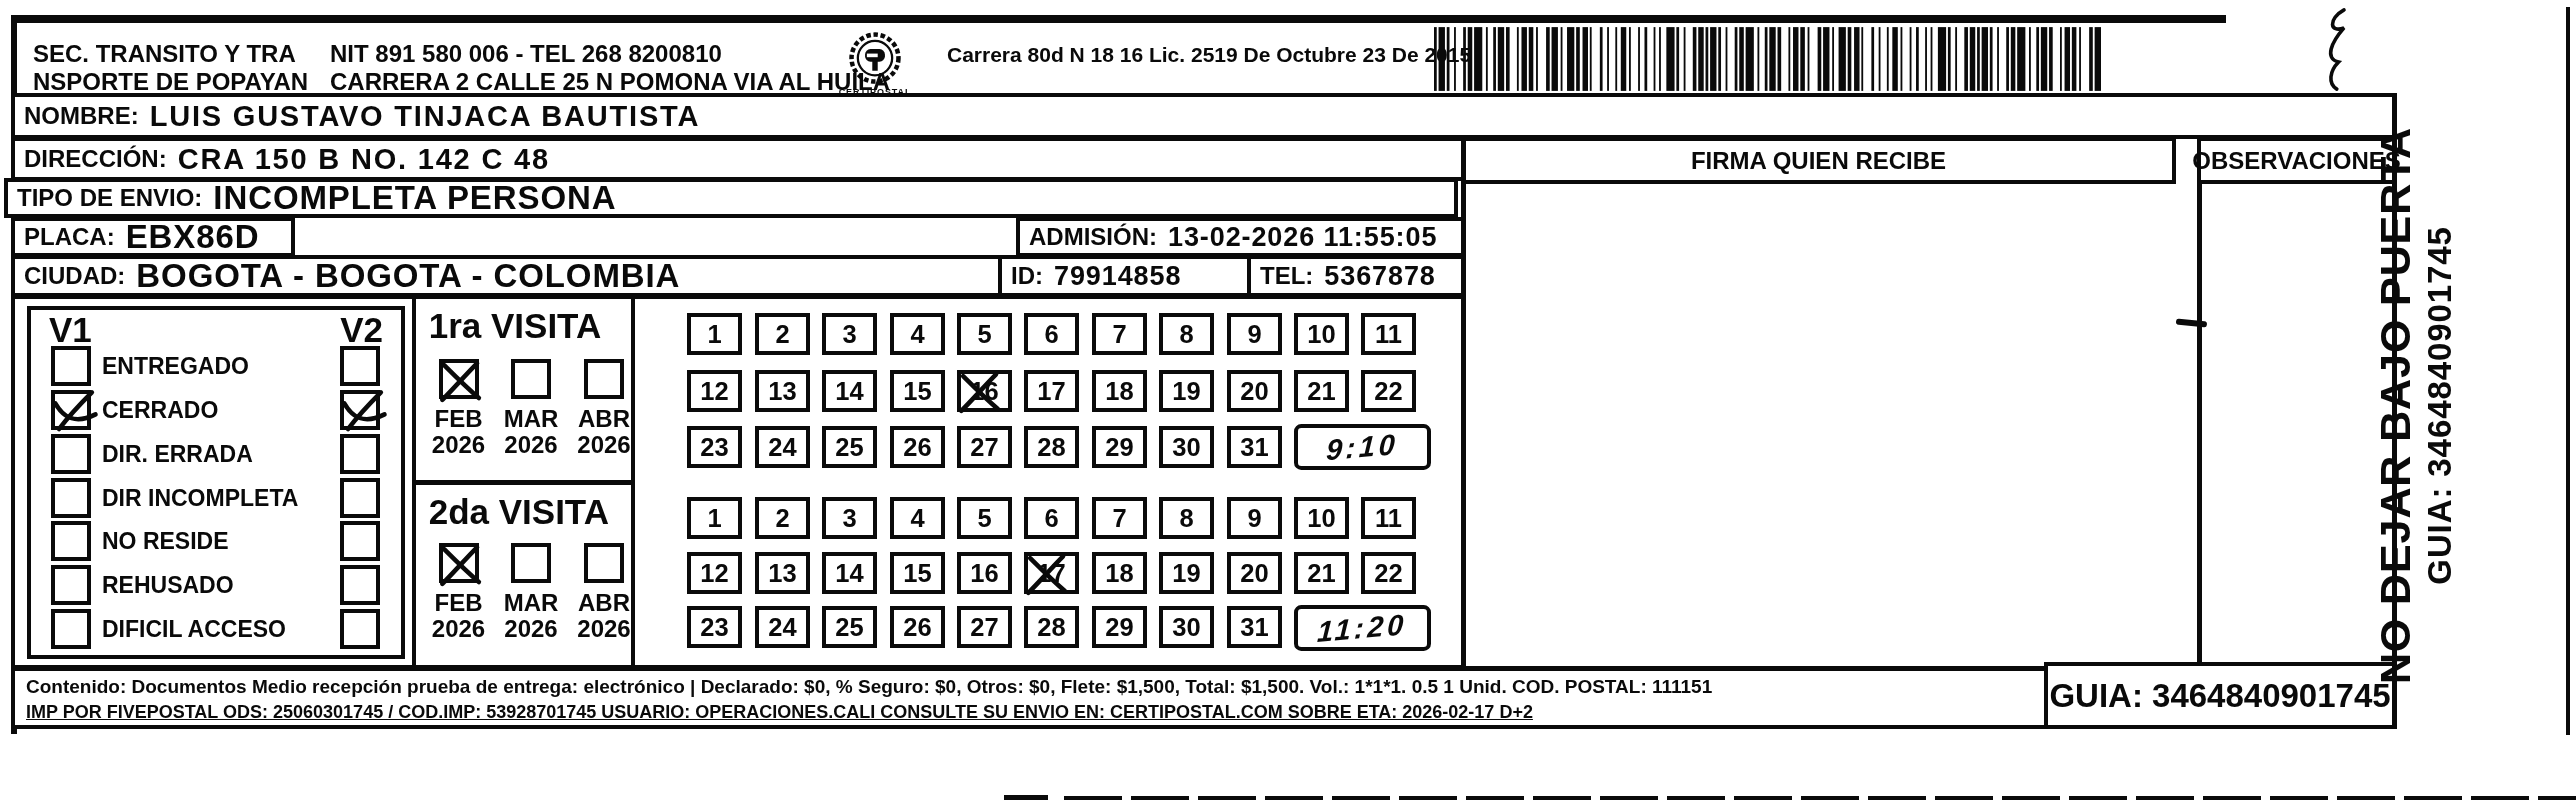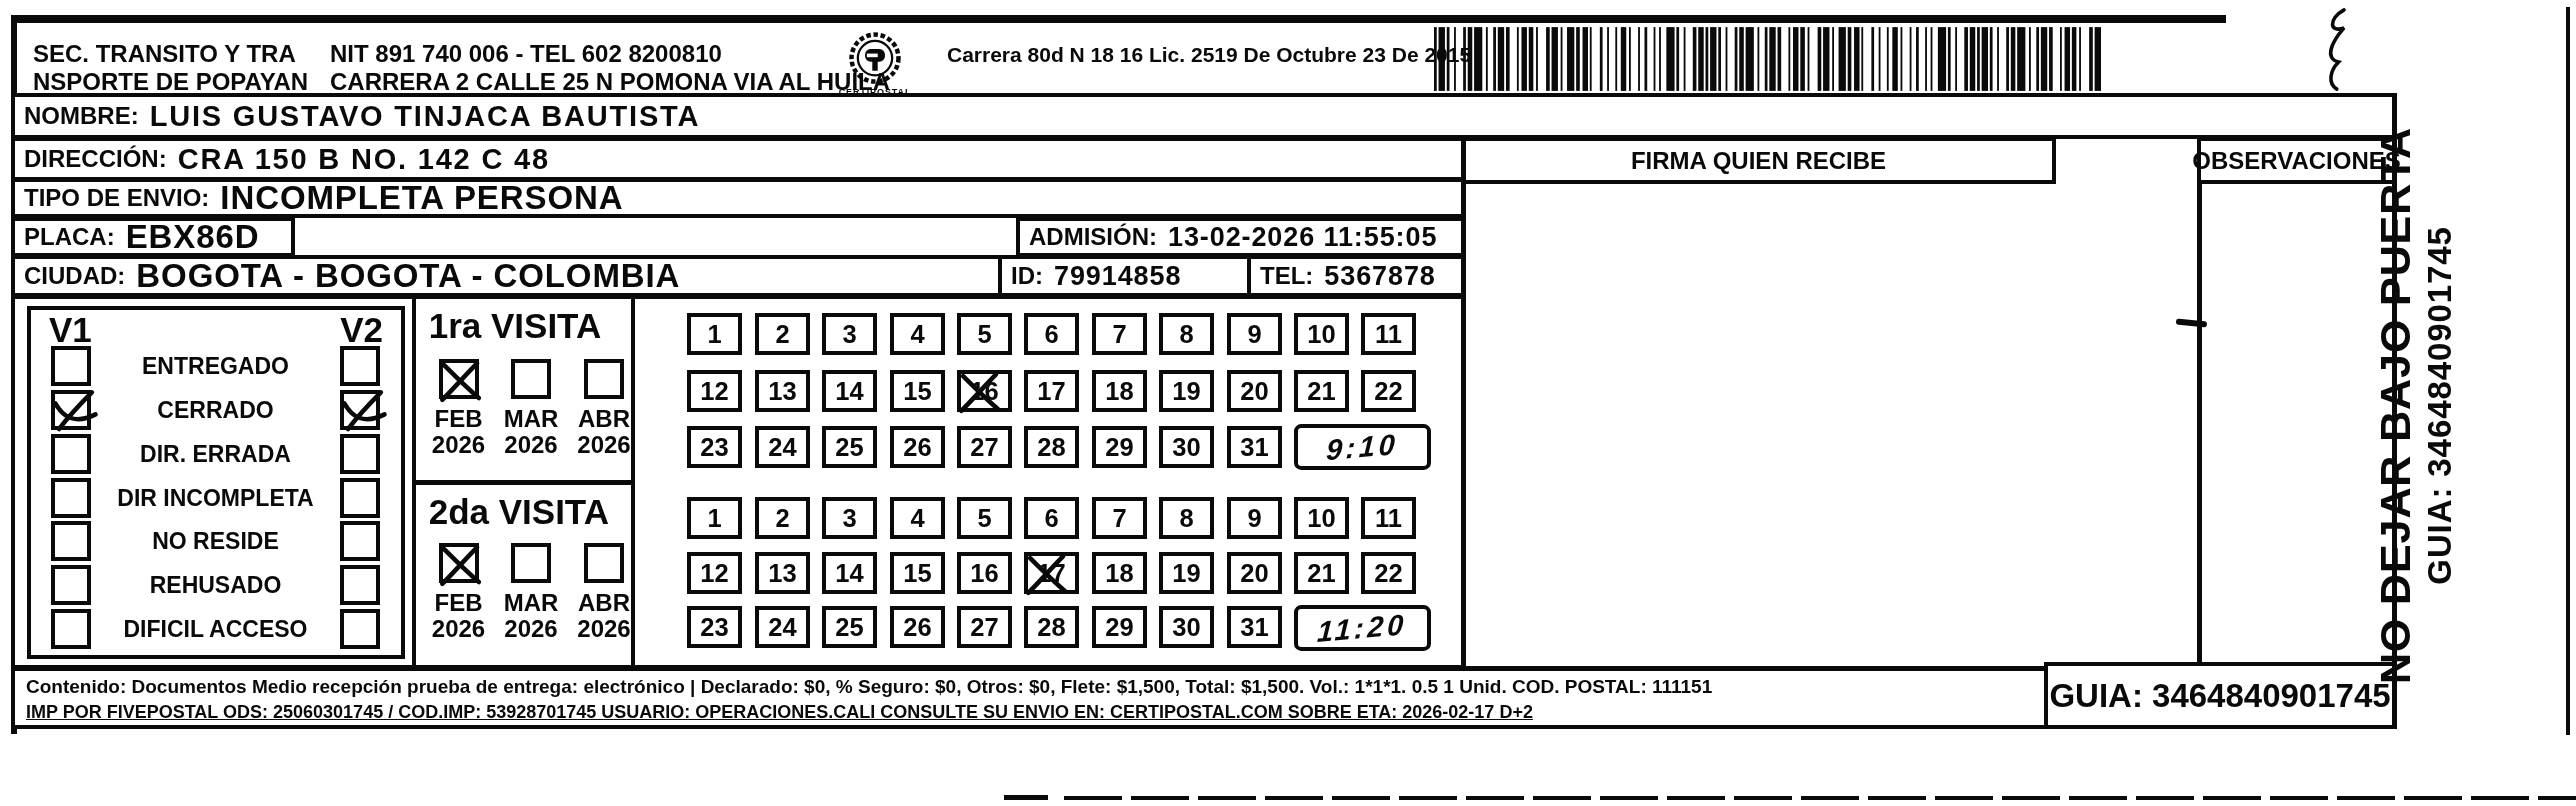--- a/index.html
+++ b/index.html
@@ -14,21 +14,21 @@
   .lbl{font-weight:700;font-size:24px;}
   .val{font-weight:700;font-size:29px;letter-spacing:1.8px;}
   .val-sm{font-weight:700;font-size:27px;letter-spacing:0.9px;}
   .val-md{font-weight:700;font-size:33px;letter-spacing:0.9px;}
   .hdr-block{position:absolute;font-weight:700;line-height:28px;font-size:24px;white-space:nowrap;}
   .carrier1{font-size:25.5px;font-weight:700;}
   .carrier2{font-size:21px;font-weight:700;margin-top:7.3px;}
   .cb{position:absolute;box-sizing:border-box;width:40px;height:40px;border:4.6px solid #0a0a0a;background:#fff;}
   .cb-rel{position:relative;box-sizing:border-box;width:40px;height:40px;border:4.6px solid #0a0a0a;background:#fff;margin:0 auto;}
   .mark-svg{position:absolute;left:-7.3px;top:-7.3px;width:53px;height:53px;pointer-events:none;}
-  .st-label{position:absolute;left:71px;right:71px;text-align:center;font-size:23px;font-weight:700;}
+  .st-label{position:absolute;left:71px;right:71px;text-align:left;font-size:23px;font-weight:700;}
   .visit-title{position:absolute;left:12.7px;top:7.3px;font-size:35px;font-weight:700;white-space:nowrap;}
   .mcol{position:absolute;width:74px;text-align:center;font-weight:700;font-size:24px;line-height:25.5px;}
   .day{position:absolute;box-sizing:border-box;width:55px;height:42px;border:4.6px solid #0a0a0a;background:#fff;
        display:flex;align-items:center;justify-content:center;font-size:25.5px;font-weight:700;}
   .timebox{position:absolute;box-sizing:border-box;width:137px;height:46px;border:4.6px solid #0a0a0a;border-radius:7.3px;
        background:#fff;display:flex;align-items:center;justify-content:center;}
   .handwriting{font-style:italic;font-weight:700;font-size:29px;letter-spacing:3.6px;
        transform:rotate(-5deg) skewX(-8deg);}
   .colhdr{position:absolute;box-sizing:border-box;border:4.6px solid #0a0a0a;display:flex;align-items:center;justify-content:center;
        font-size:24px;font-weight:700;background:#fff;}
@@ -50,21 +50,21 @@
 <div class="canvas">
 
   <div class="hline" style="left:11px;top:14.6px;width:2215px;height:8.2px;"></div>
   <div class="vline" style="left:11px;top:14.6px;width:6.4px;height:719px;"></div>
 
   <div class="hdr-block" style="left:33px;top:40px;">
     <div>SEC. TRANSITO Y TRA</div>
     <div>NSPORTE DE POPAYAN</div>
   </div>
   <div class="hdr-block" style="left:330px;top:40px;">
-    <div>NIT 891 740 006 - TEL 602 8200810</div>
+    <div>NIT 891 580 006 - TEL 268 8200810</div>
     <div>CARRERA 2 CALLE 25 N POMONA VIA AL HUILA</div>
   </div>
 
   <div class="abs" style="left:836px;top:31px;width:78px;">
     <svg width="78" height="56" viewBox="0 0 86 62" style="display:block;margin:0 auto;">
       <circle cx="43" cy="30" r="26" fill="none" stroke="#0a0a0a" stroke-width="5" stroke-dasharray="5 3"></circle>
       <circle cx="43" cy="30" r="19" fill="none" stroke="#0a0a0a" stroke-width="2.5"></circle>
       <rect x="32" y="20" width="22" height="14" rx="6" fill="#0a0a0a"></rect>
       <rect x="34" y="25" width="12" height="4" fill="#fff"></rect>
       <rect x="40" y="30" width="6" height="14" fill="#0a0a0a"></rect>
@@ -169,21 +169,21 @@
     </svg>
 
   <div class="box row" style="left:11px;top:93px;width:2386px;height:46px;">
     <span class="lbl">NOMBRE:</span>
     <span class="val">LUIS GUSTAVO TINJACA BAUTISTA</span>
   </div>
   <div class="box row" style="left:11px;top:137px;width:1454px;height:44px;">
     <span class="lbl">DIRECCIÓN:</span>
     <span class="val">CRA 150 B NO. 142 C 48</span>
   </div>
-  <div class="box row" style="left:11px;top:178px;width:1454px;height:40px;">
+  <div class="box row" style="left:4px;top:178px;width:1454px;height:40px;">
     <span class="lbl">TIPO DE ENVIO:</span>
     <span class="val-md">INCOMPLETA PERSONA</span>
   </div>
   <div class="box row" style="left:11px;top:217px;width:284px;height:40px;">
     <span class="lbl">PLACA:</span>
     <span class="val-md">EBX86D</span>
   </div>
   <div class="box row" style="left:1016px;top:217px;width:449px;height:40px;">
     <span class="lbl">ADMISIÓN:</span>
     <span class="val-sm">13-02-2026 11:55:05</span>
@@ -502,21 +502,21 @@
         <span>30</span>
       </div>
       <div class="day" style="left: 1227px; top: 606px;">
         <span>31</span>
       </div>
       <div class="timebox" style="left: 1294px; top: 605px;">
         <span class="handwriting">11:20</span>
       </div>
     </div>
 
-  <div class="colhdr" style="left:1461px;top:137px;width:595px;height:47px;">
+  <div class="colhdr" style="left:1461px;top:137px;width:715px;height:47px;">
     <span>FIRMA QUIEN RECIBE</span>
   </div>
   <div class="colhdr" style="left:2197px;top:137px;width:199px;height:47px;">
     <span>OBSERVACIONES</span>
   </div>
   <div class="vline" style="left:1461px;top:137px;width:4.6px;height:533px;"></div>
   <div class="vline" style="left:2197px;top:180px;width:4.6px;height:485px;"></div>
   <div class="vline" style="left:2392px;top:93px;width:4.6px;height:636px;"></div>
   <div class="hline" style="left:1461px;top:666px;width:590px;height:4.6px;"></div>
 

